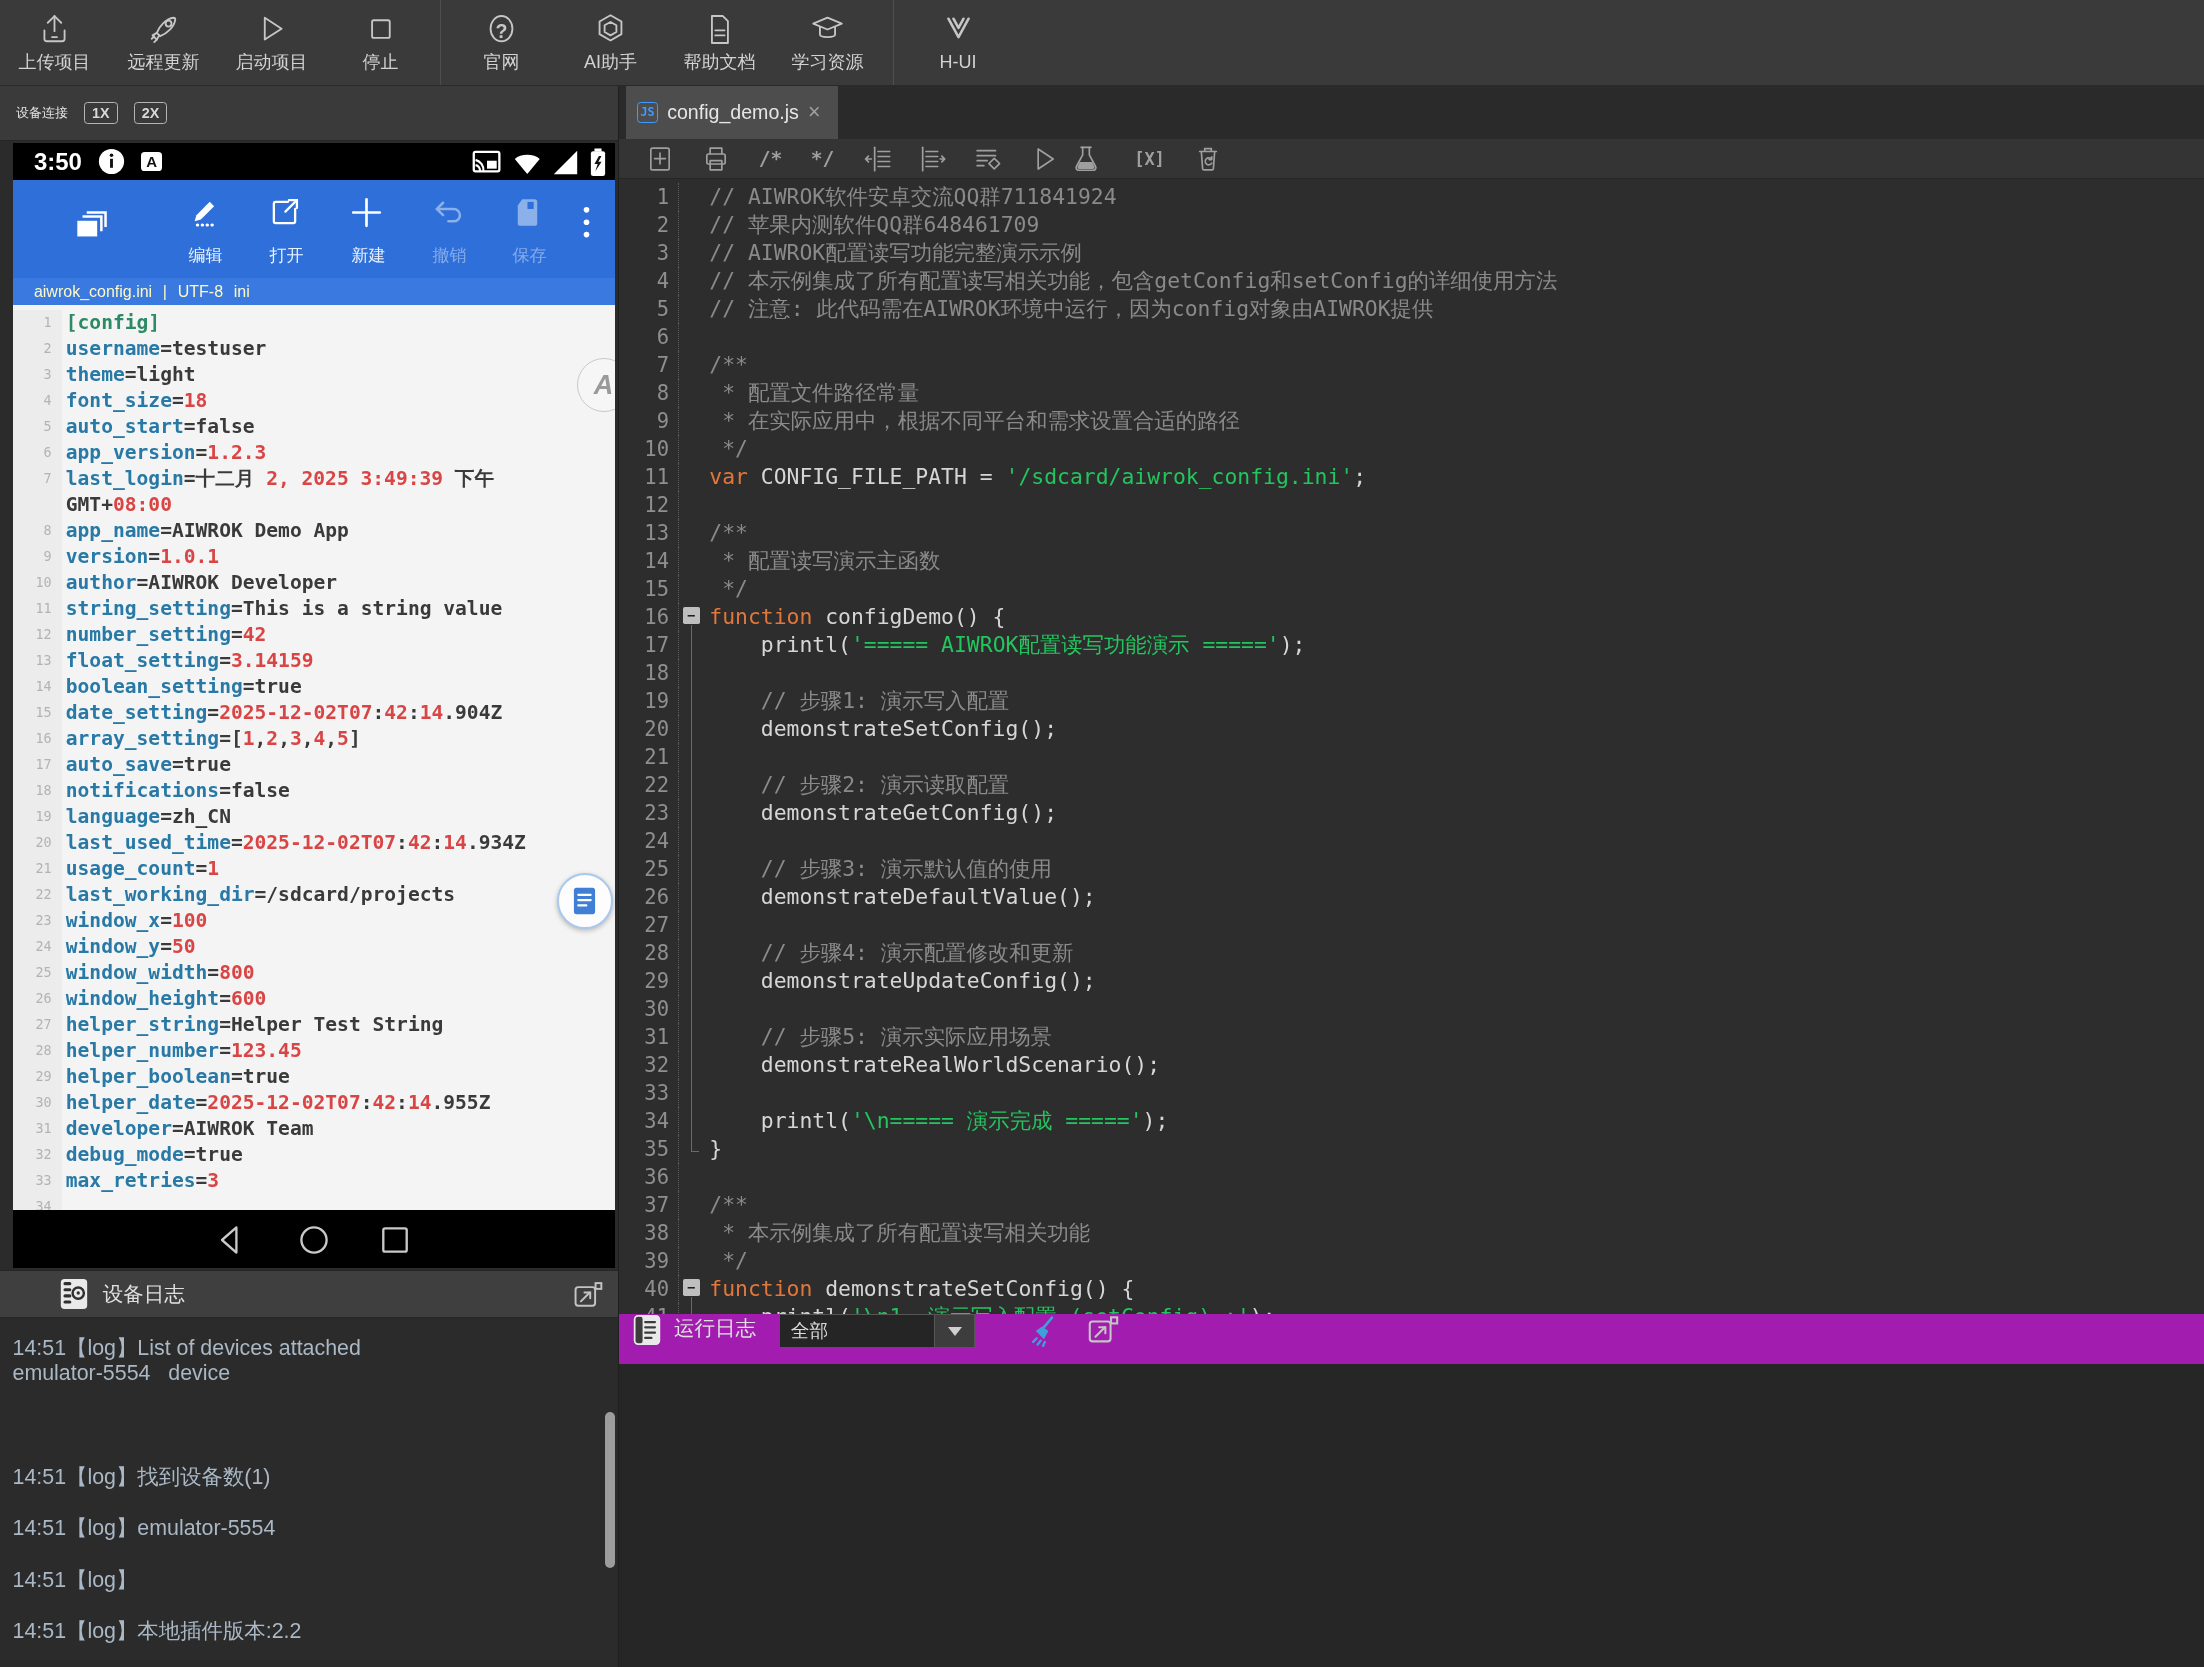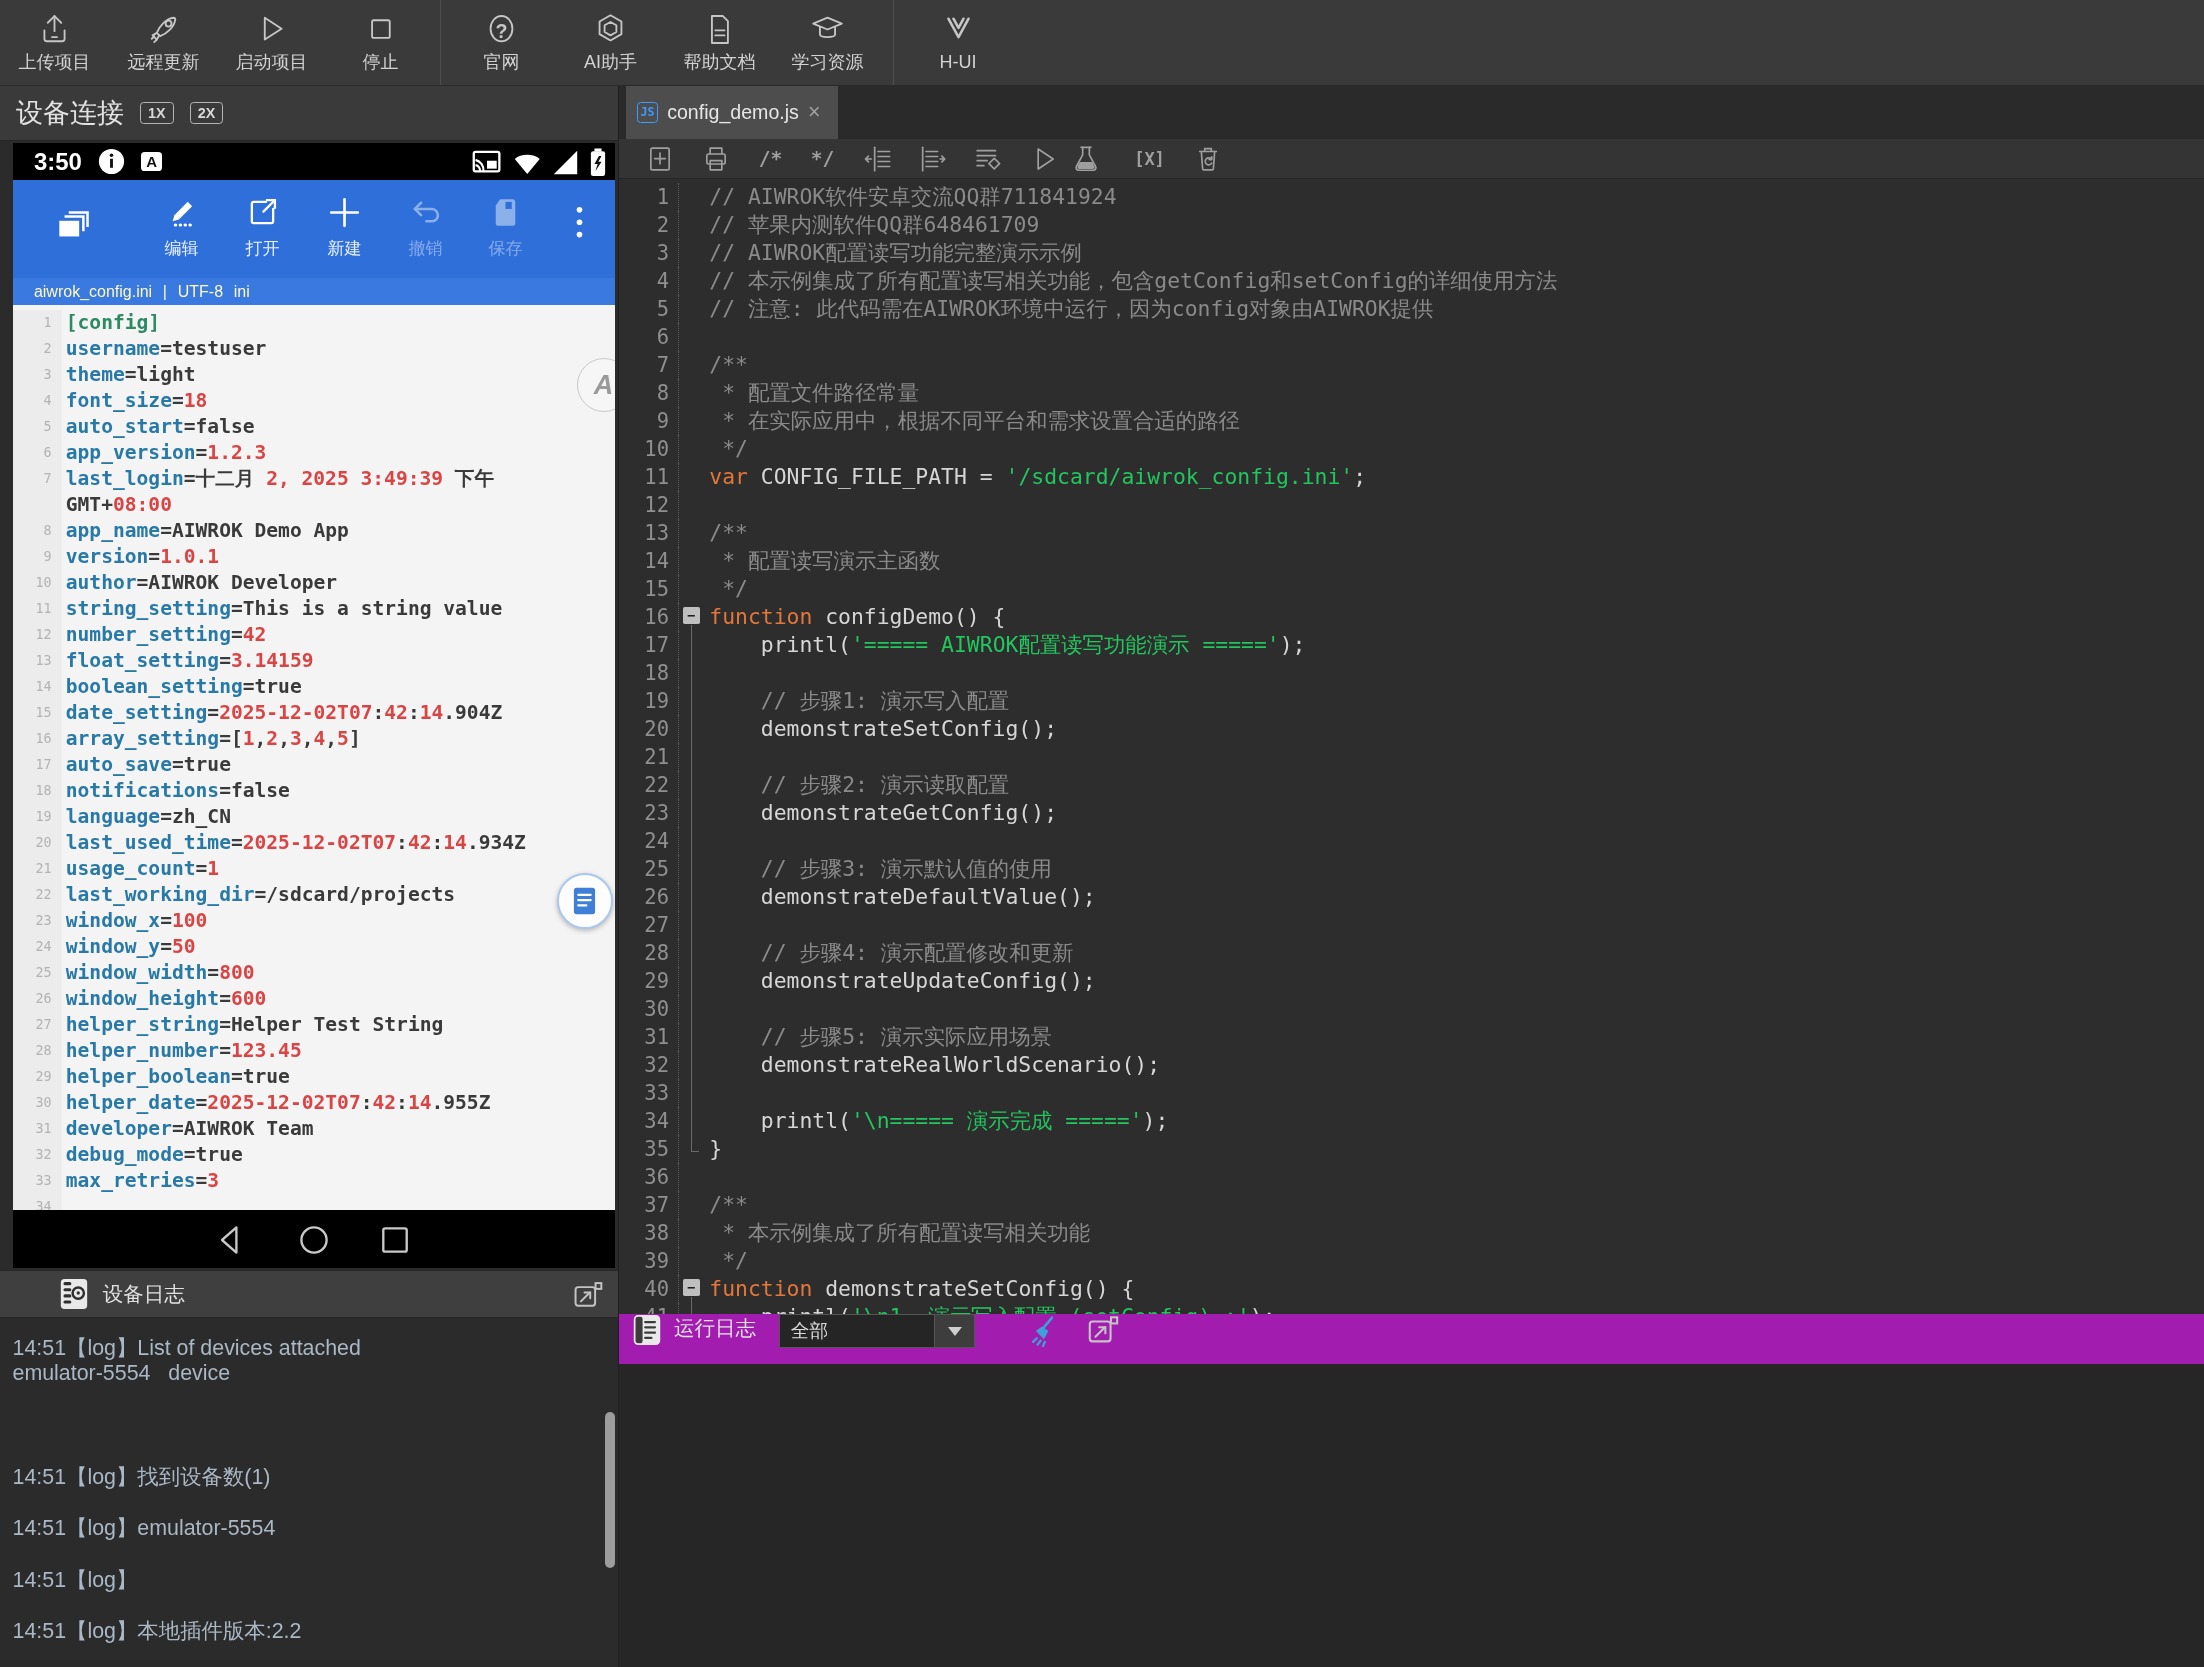--- a/index.html
+++ b/index.html
@@ -10,31 +10,31 @@
   .titem{position:absolute;top:0;height:85px;width:109px;display:flex;flex-direction:column;align-items:center;justify-content:center;gap:2.7px;cursor:pointer;}
   .titem svg{display:block;}
   .tlabel{font-size:18px;color:#d2d2d2;white-space:nowrap;}
   .tdivider{position:absolute;top:0;bottom:0;width:0.9px;background:#4e4e4e;}
   .ticon{stroke:#c6c6c6;fill:none;stroke-width:2.2;stroke-linecap:round;stroke-linejoin:round;}
   .iglyph{position:absolute;color:#c6c6c6;font-weight:bold;}
 
   
   #left-panel{position:absolute;left:0;top:86px;width:618px;bottom:0;background:#2b2b2b;border-right:0.9px solid #1f1f1f;}
   #device-connect-bar{position:absolute;left:0;top:0;width:618px;height:55px;background:#3a3a3a;display:flex;align-items:center;gap:16px;padding-left:16px;box-sizing:border-box;border-bottom:0.9px solid #262626;}
-  #device-connect-title{font-size:27px;color:#e2e2e2;}
+  #device-connect-title{font-size:13px;color:#e2e2e2;}
   .zoombtn{border:1.8px solid #b5b5b5;color:#d8d8d8;border-radius:3.6px;font-size:14.3px;font-weight:bold;padding:2.7px 7.1px;cursor:pointer;line-height:1;}
 
   
   #phone{position:absolute;left:12.5px;top:57px;width:602px;height:1125px;background:#000;}
   #phone-status{position:absolute;left:0;top:0;width:602px;height:37px;background:#000;display:flex;align-items:center;}
   #status-time{color:#fff;font-size:24px;font-weight:bold;margin-left:21.4px;}
   .stat-ic{margin-left:16px;}
   #status-right{position:absolute;right:9px;top:5.3px;display:flex;align-items:center;gap:10.7px;}
   #phone-toolbar{position:absolute;left:0;top:37px;width:602px;height:98px;background:#2e6fd9;}
-  .pbtn{position:absolute;top:12.5px;width:82px;display:flex;flex-direction:column;align-items:center;gap:5px;cursor:pointer;}
+  .pbtn{position:absolute;top:12.5px;width:82px;display:flex;flex-direction:column;align-items:flex-end;gap:12px;cursor:pointer;}
   .pbtn .plabel{color:#eaf1ff;font-size:17px;}
   .pbtn.dim{opacity:.45;}
   #phone-filebar{position:absolute;left:0;top:135px;width:602px;height:27px;background:#3a79df;display:flex;align-items:center;gap:10.7px;padding-left:21.4px;box-sizing:border-box;}
   #phone-filebar span{color:#fef9c3;font-size:16px;}
 
   #phone-editor{position:absolute;left:0;top:162px;width:602px;height:905px;background:#f4f4f4;overflow:hidden;}
   .prow{display:flex;height:26px;line-height:26px;}
   .pn{flex:0 0 39px;text-align:right;padding-right:10.7px;color:#b3b3b3;font-size:13.4px;font-family:"DejaVu Sans Mono",monospace;background:#ececec;}
   .ptxt{white-space:pre;font-family:"DejaVu Sans Mono",monospace;font-size:19.6px;font-weight:600;padding-left:3.6px;}
   .c-key{color:#2879a6;} .c-plain{color:#3a3a3a;} .c-num{color:#d94545;} .c-sect{color:#2d8a65;}

